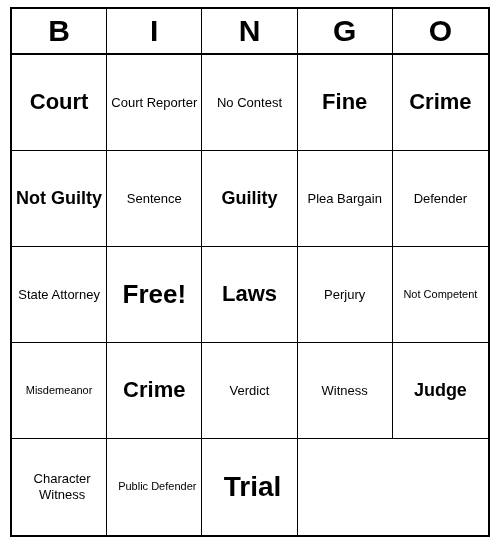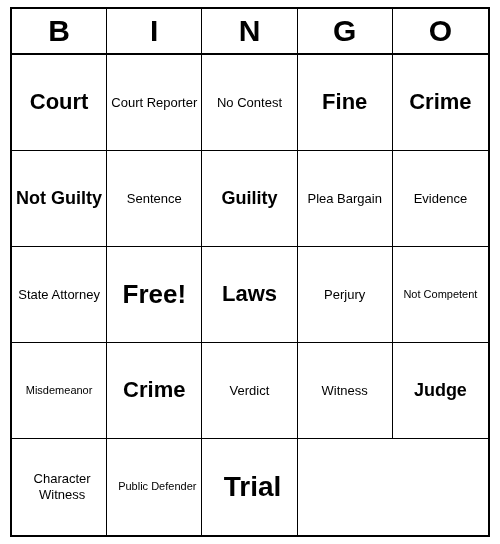--- a/index.html
+++ b/index.html
@@ -129,21 +129,21 @@
       <div class="bingo-cell">
         <span>Sentence</span>
       </div>
       <div class="bingo-cell medium">
         <span>Guility</span>
       </div>
       <div class="bingo-cell">
         <span>Plea Bargain</span>
       </div>
       <div class="bingo-cell">
-        <span>Evidence</span>
+        <span>Defender</span>
       </div>
       <div class="bingo-cell">
         <span>State Attorney</span>
       </div>
       <div class="bingo-cell free">
         <span>Free!</span>
       </div>
       <div class="bingo-cell large">
         <span>Laws</span>
       </div>

